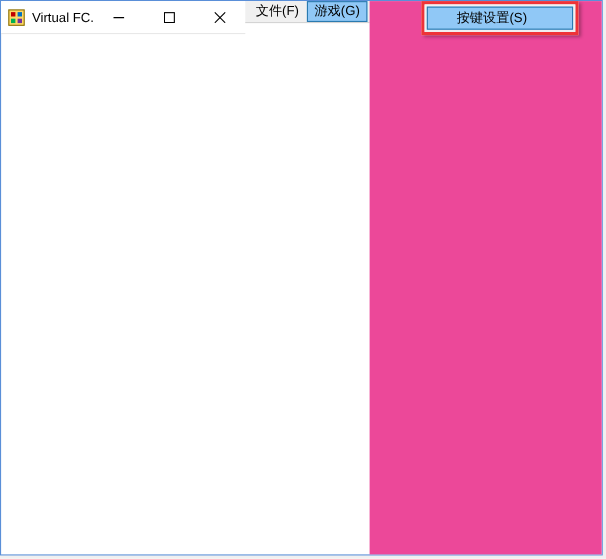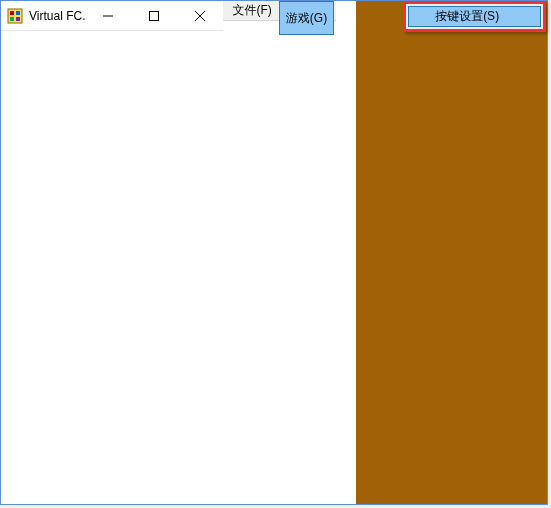--- a/index.html
+++ b/index.html
@@ -72,27 +72,26 @@
     padding: 2px 7px;
     font-size: 12px;
     color: #000;
     display: flex;
     align-items: center;
     cursor: default;
   }
   .menu-item.active {
     background: #90c8f6;
     border: 1px solid #2a7ab0;
-    padding: 16px 6px;
+    padding: 1px 6px;
   }
   .content {
     flex: 1;
-    background: #a16207;
+    background: #ec4899;
     position: relative;
-    margin-left: 20px;
   }
   .dropdown {
     position: absolute;
     top: 0;
     left: 47px;
     width: 143px;
     background: #f0f0f0;
     border: 3px solid #ee3338;
     box-shadow: 2px 2px 3px rgba(0,0,0,0.3);
     z-index: 10;

